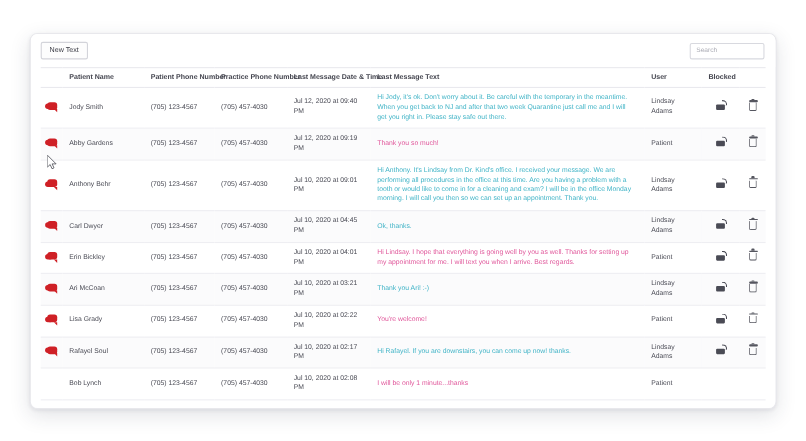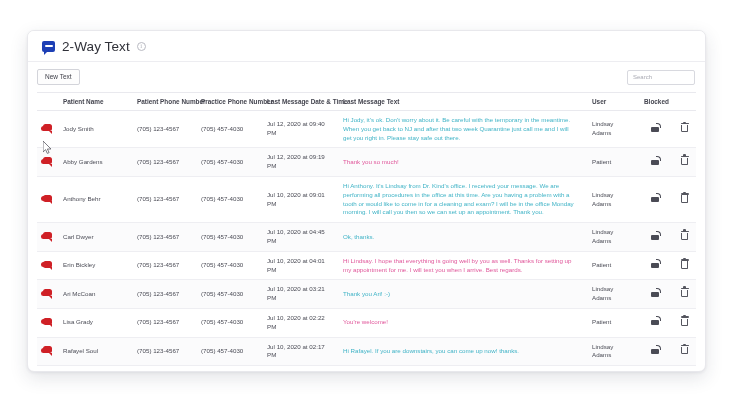--- a/index.html
+++ b/index.html
@@ -233,25 +233,20 @@
     pointer-events: none;
   }
   .cursor svg { display: block; }
 </style>
 </head>
 <body>
 
 <div class="page">
   <div class="app-card">
 
-    <div class="title-bar">
-      <span class="bubble-icon"></span>
-      <span class="page-title">2-Way Text</span>
-      <span class="info-icon">i</span>
-    </div>
 
     <div class="toolbar">
       <button class="new-text-btn">New Text</button>
       <input class="search-input" type="text" placeholder="Search" style="">
     </div>
 
     <div class="table-wrap">
       <table>
         <colgroup>
           <col class="c-icon">

